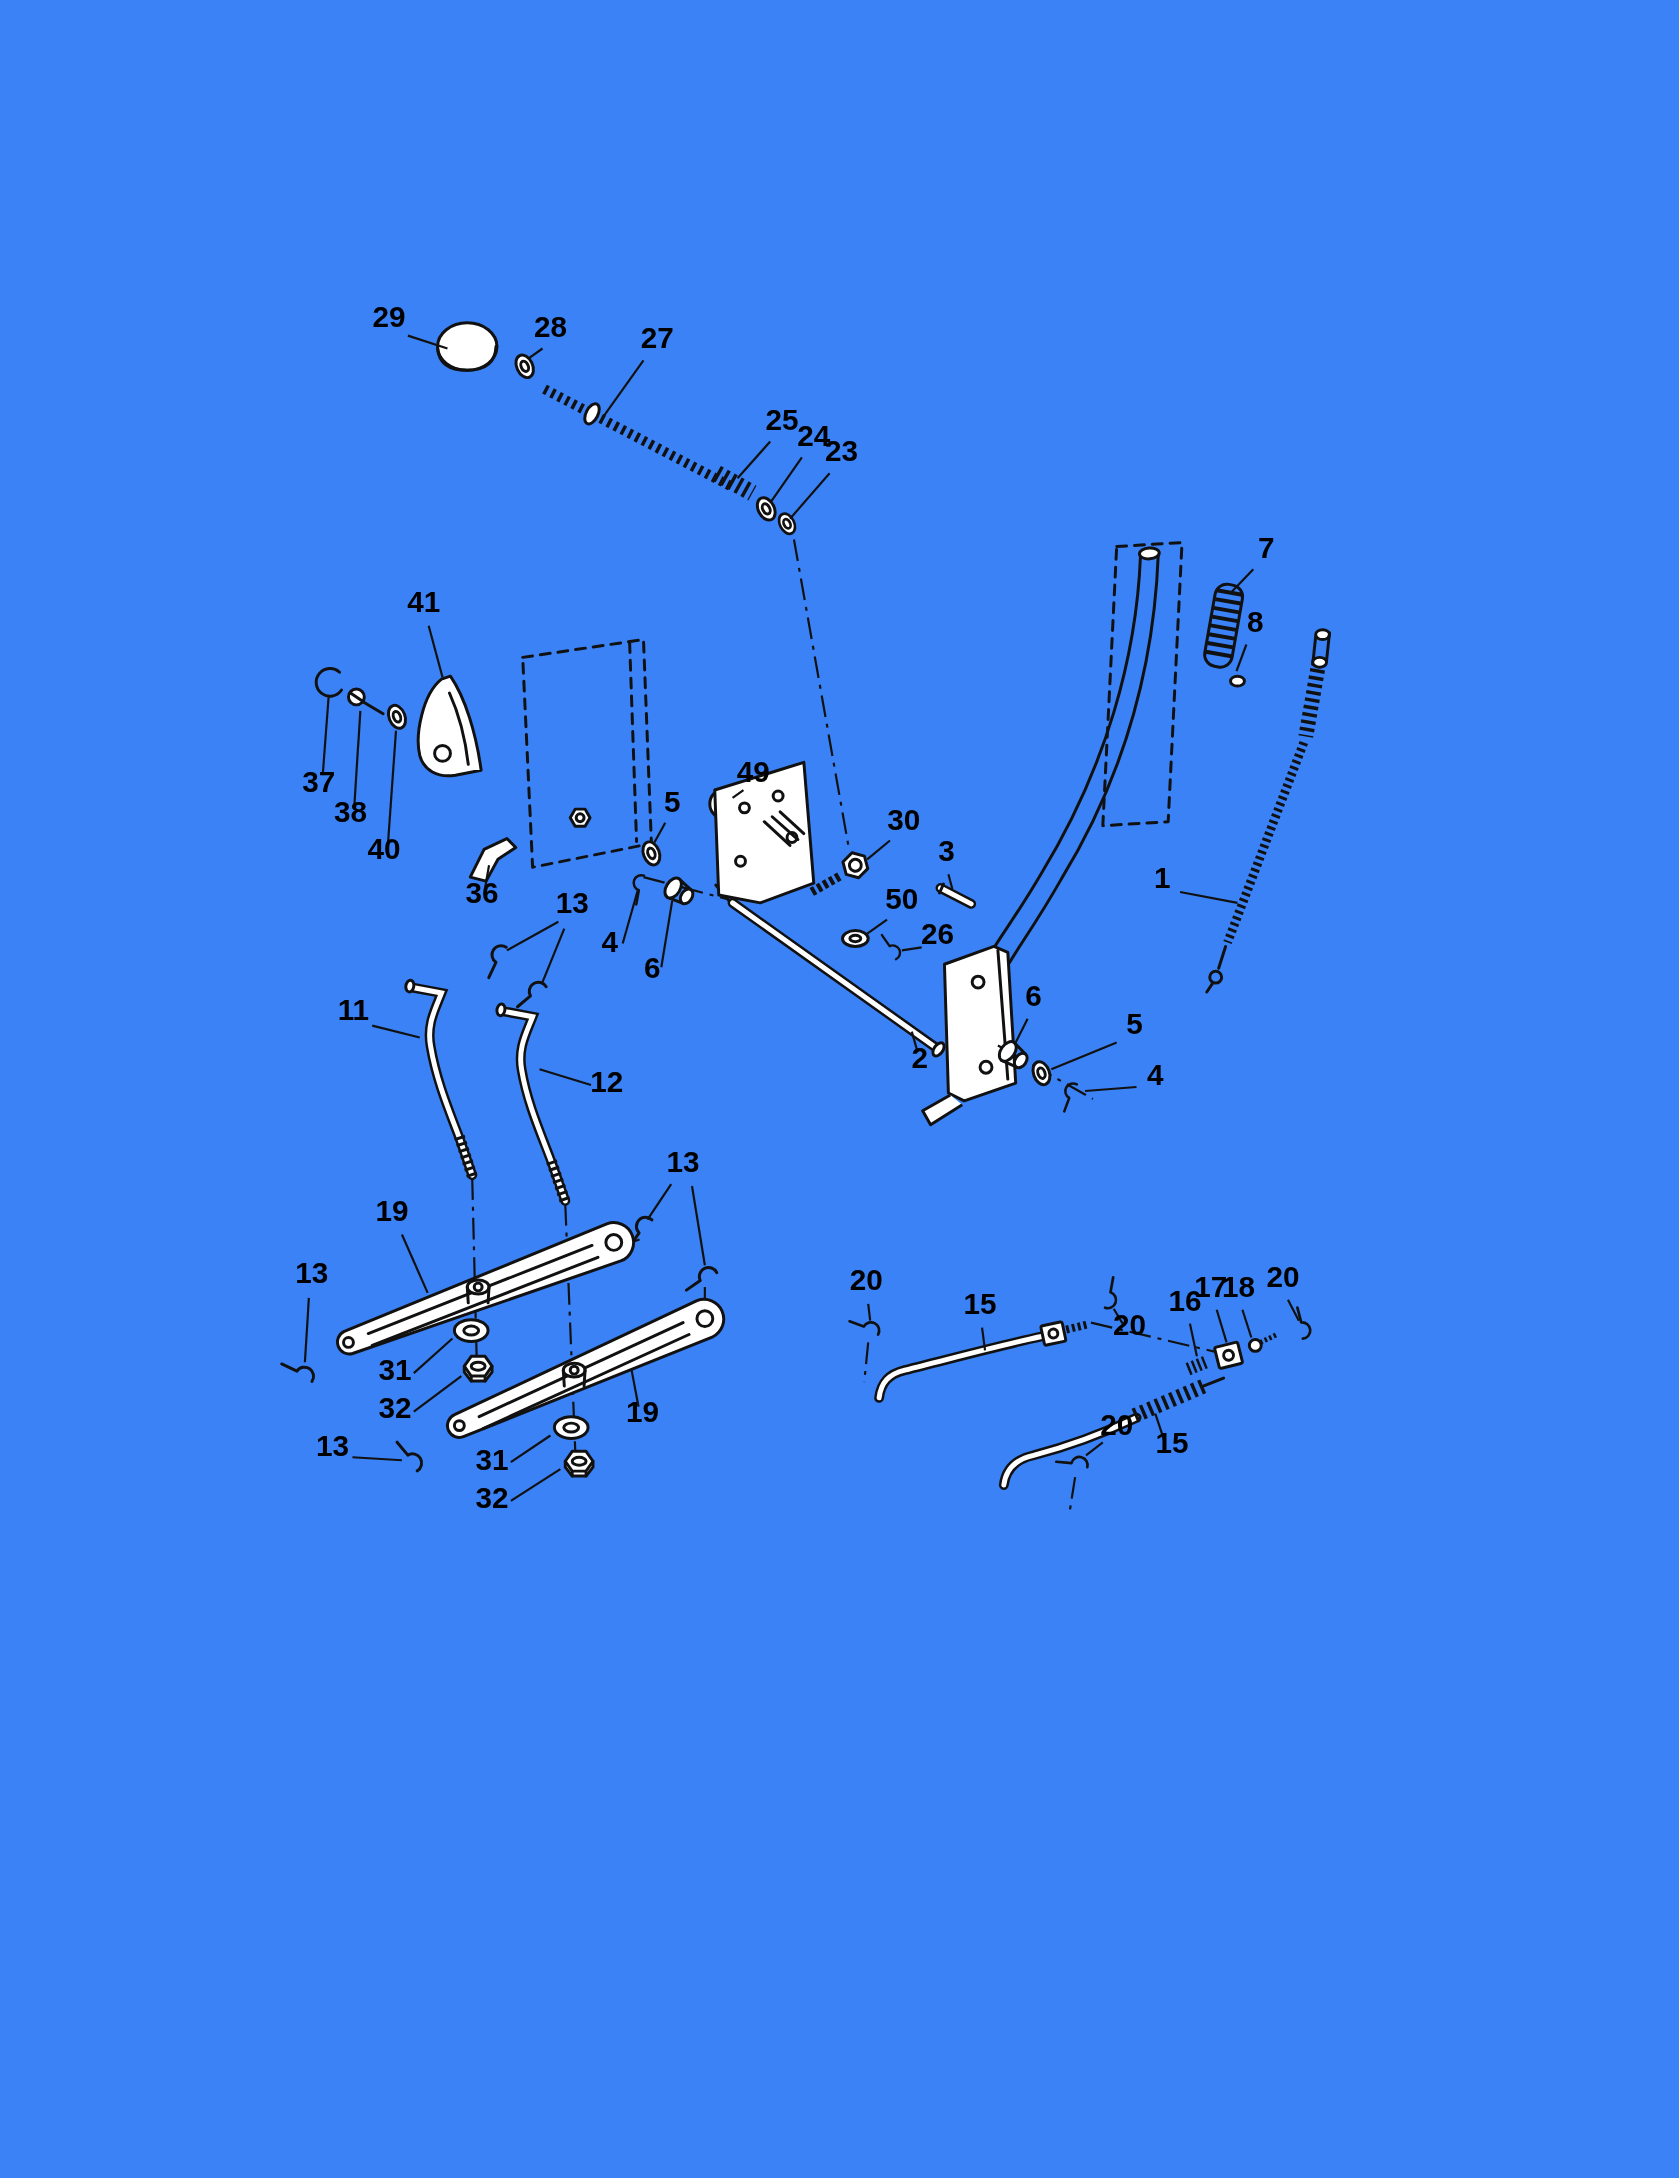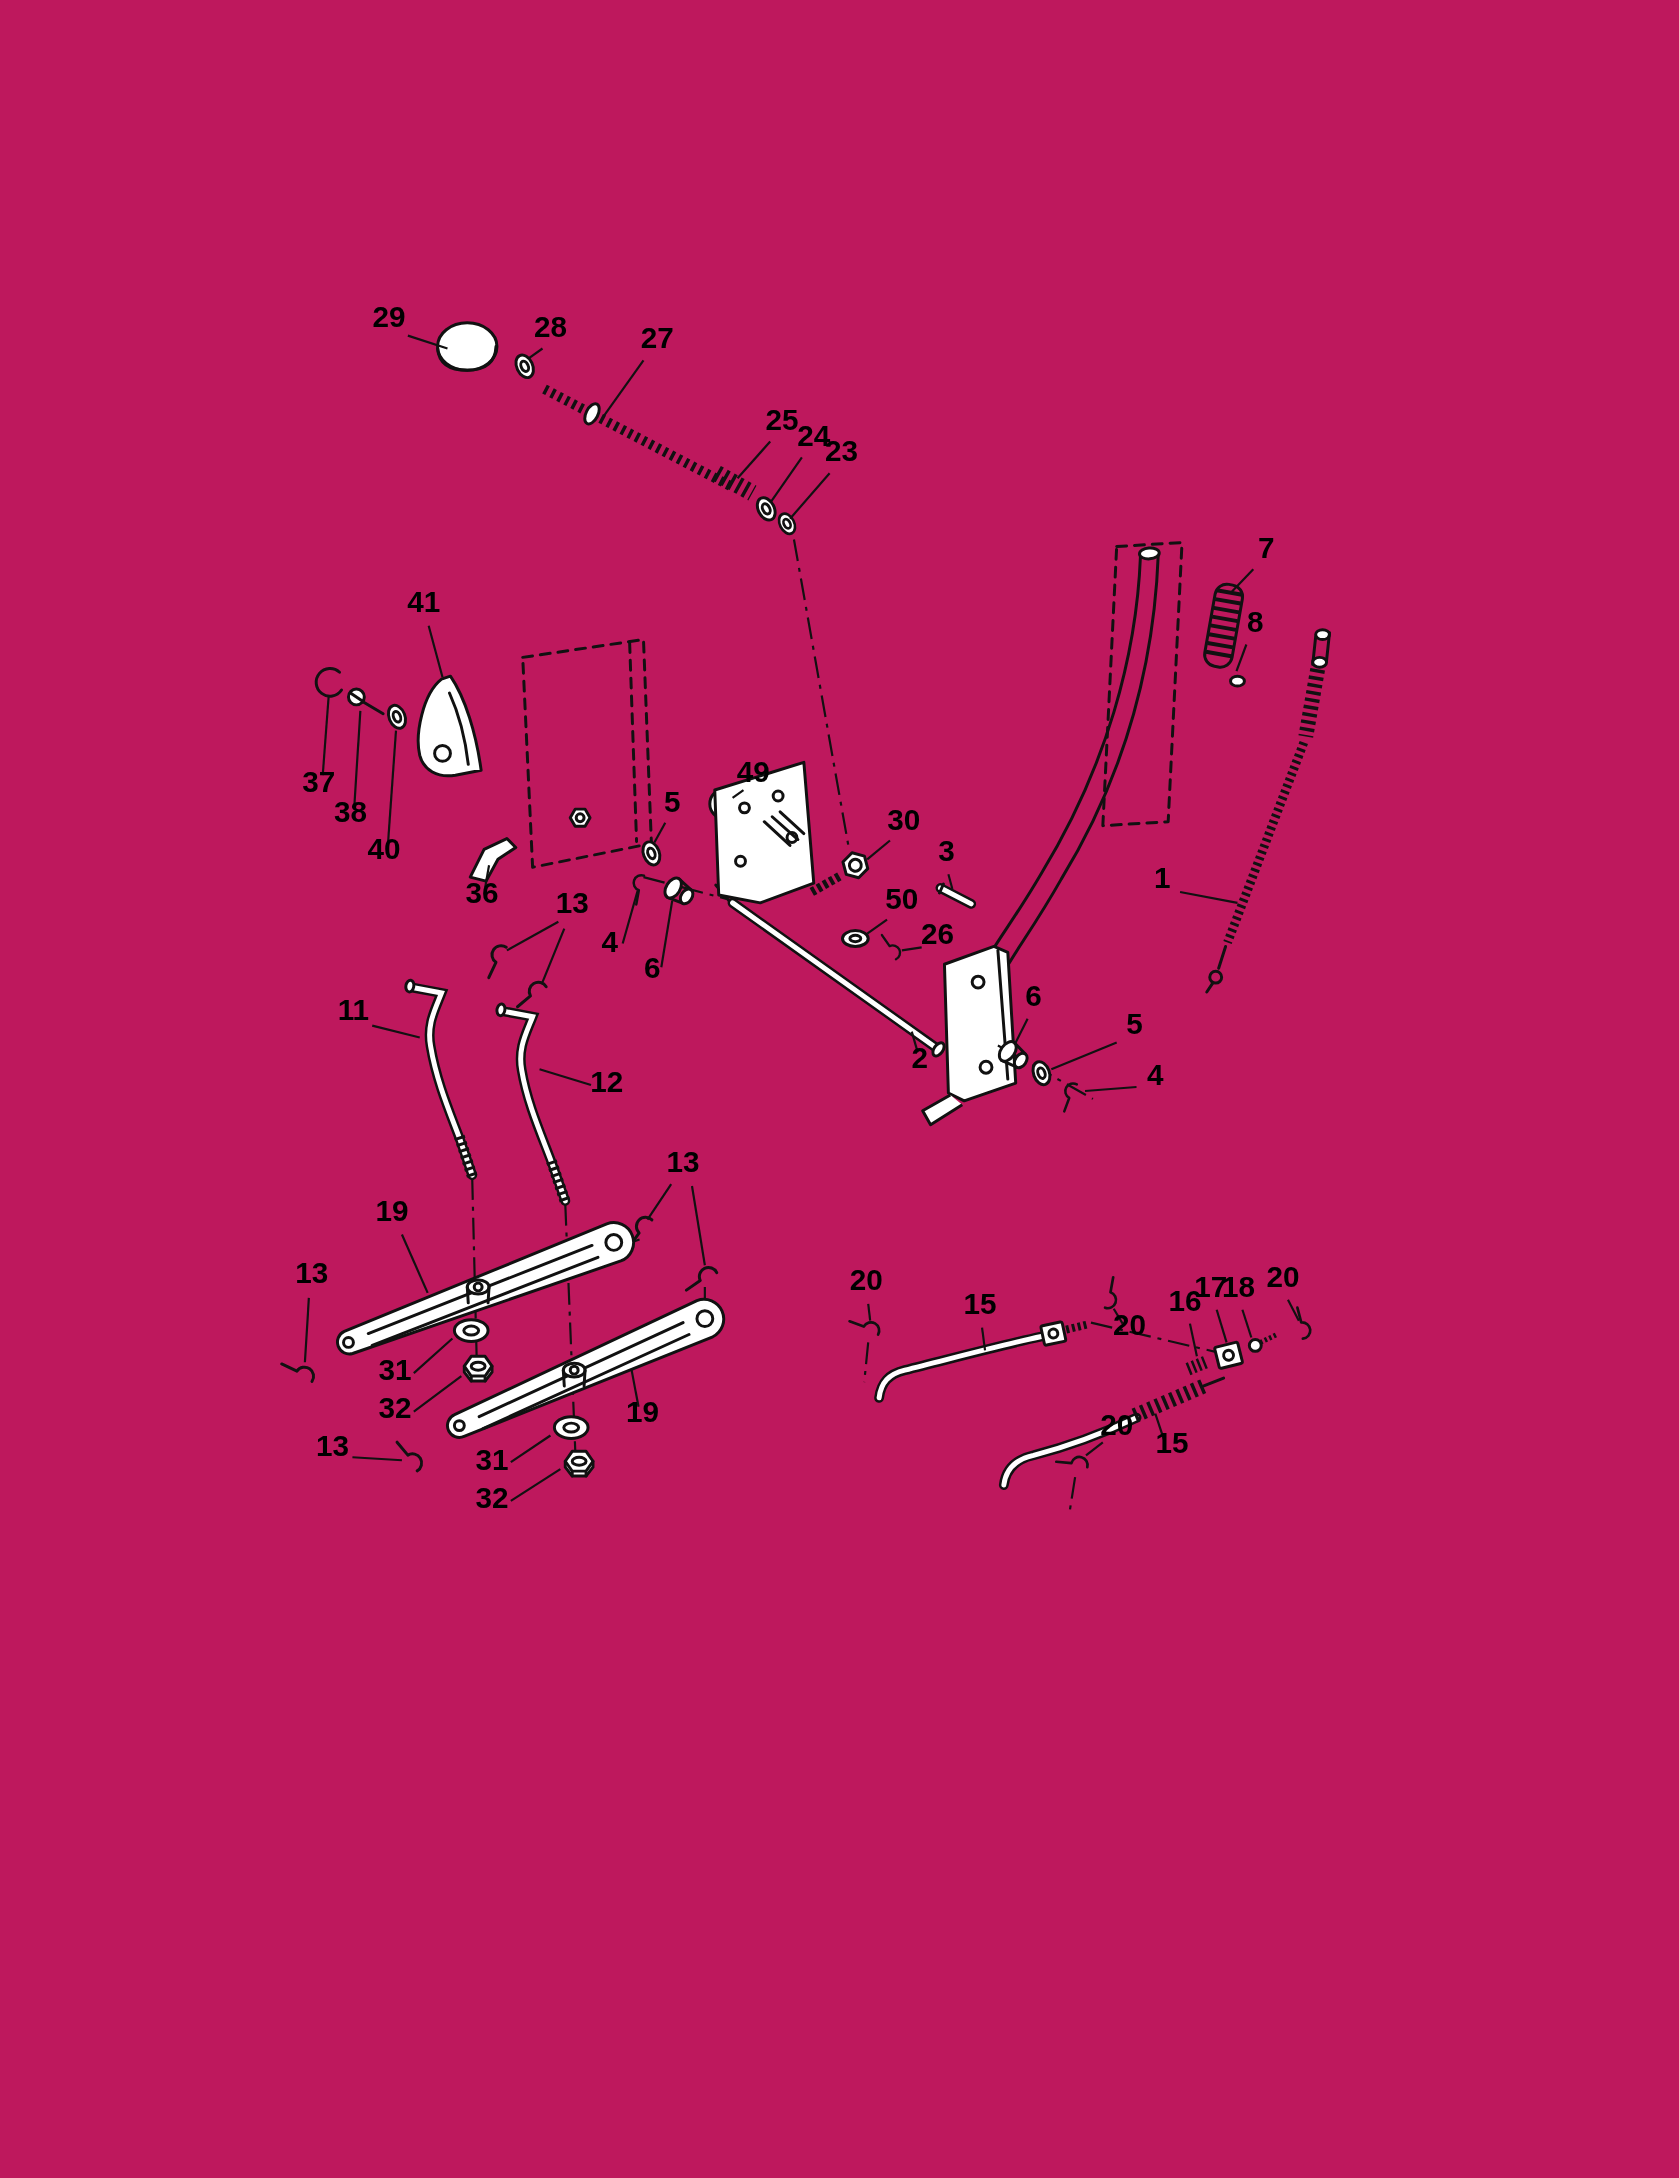--- a/index.html
+++ b/index.html
@@ -1,16 +1,16 @@
 <!DOCTYPE html>
 <html><head>
 <meta charset="utf-8">
 <style>
   html,body{margin:0;padding:0;background:#ffffff;}
-  .page{width:1679px;height:2178px;background:#be185d;position:relative;font-family:"Liberation Sans",sans-serif;}
+  .page{width:1679px;height:2178px;background:#3b82f6;position:relative;font-family:"Liberation Sans",sans-serif;}
   svg{display:block;width:1679px;height:2178px;}
   .ln{stroke:#111;stroke-width:3;fill:none;stroke-linecap:round;stroke-linejoin:round;}
   .fillw{stroke:#111;stroke-width:3;fill:#fff;stroke-linejoin:round;}
   .dashed{stroke-dasharray:10 8;}
   .dashdot{stroke:#111;stroke-width:2.2;fill:none;stroke-dasharray:22 7 4 7;}
   .coil{stroke:#111;fill:none;}
   .tube-o{stroke:#111;stroke-width:10;fill:none;stroke-linecap:round;}
   .tube-i{stroke:#fff;stroke-width:5;fill:none;stroke-linecap:round;}
   .leader{stroke:#111;stroke-width:2.2;fill:none;}
   .callout{font-family:"Liberation Sans",sans-serif;font-weight:bold;font-size:30px;fill:#000;text-anchor:middle;}

